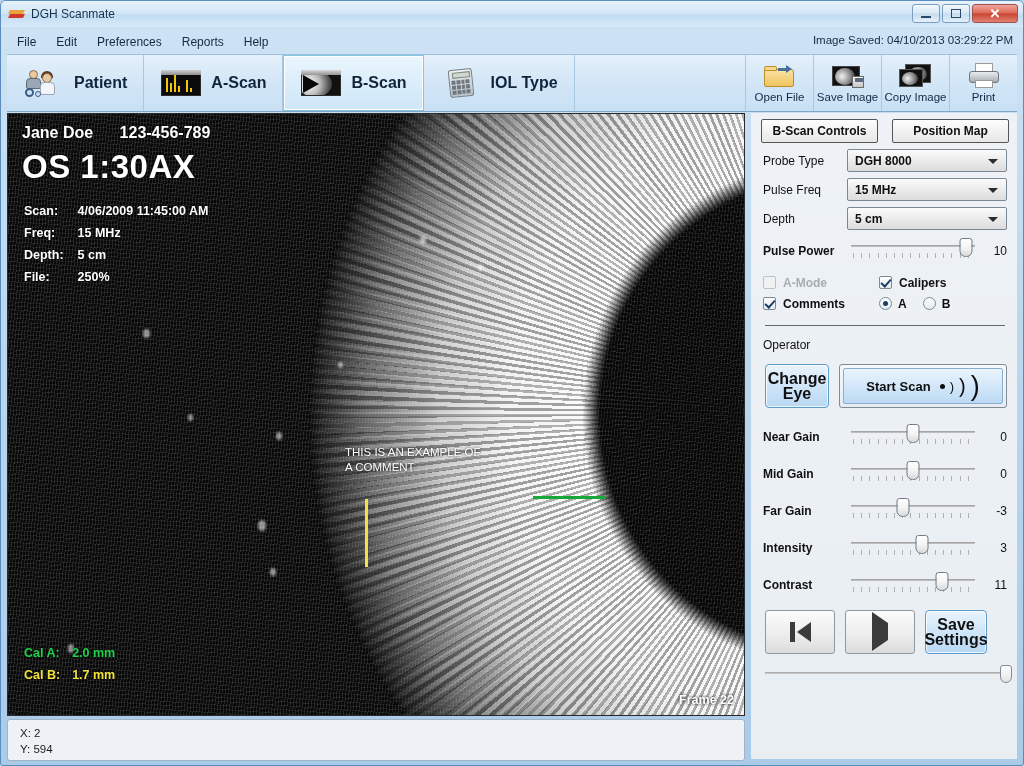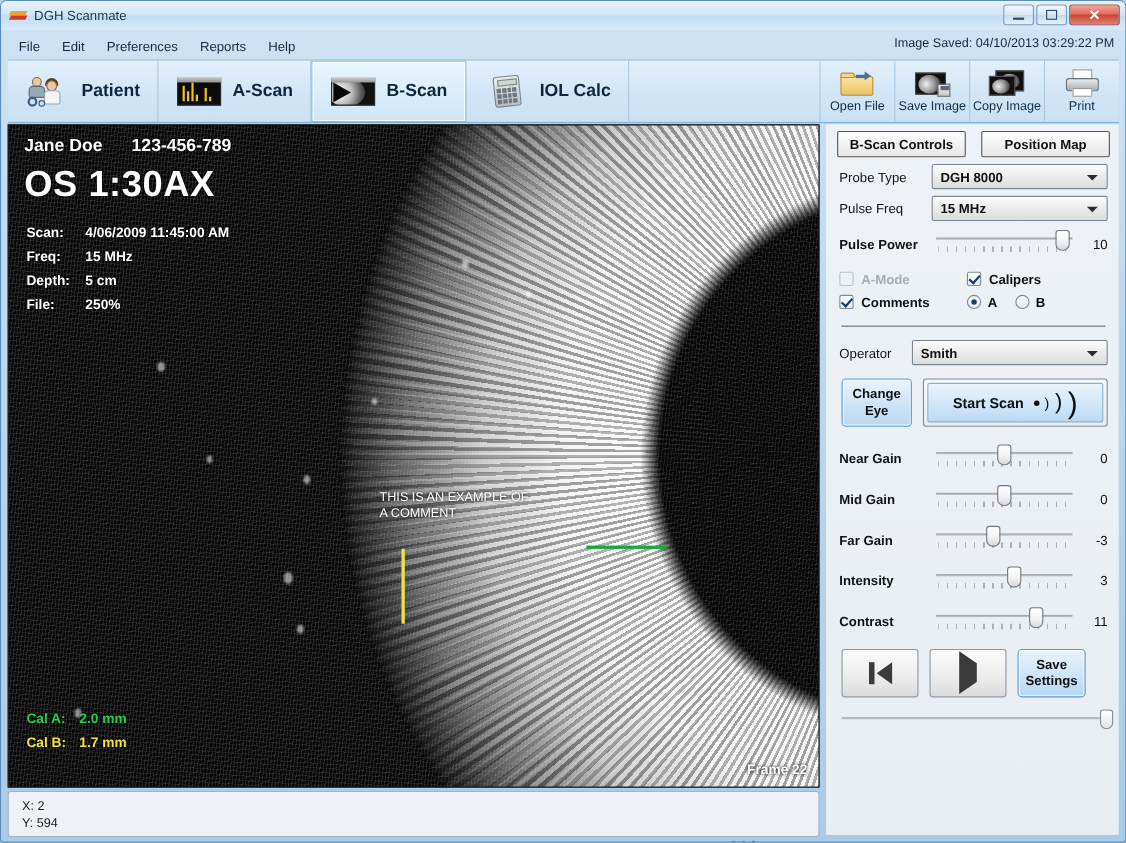--- a/index.html
+++ b/index.html
@@ -272,21 +272,21 @@
   .rdo.on:after {
     content:''; position:absolute; left:3px; top:3px; width:5px; height:5px;
     border-radius:50%; background:#1b3d63;
   }
   .hr { height: 1px; background: #5f6b76; margin: 11px 12px 0 14px; }
 
   .bluebtn {
     background: linear-gradient(180deg,#eaf4fd 0%,#cfe5f8 50%,#b9d8f3 100%);
     border: 1px solid #5d9bc9; border-radius: 4px;
     box-shadow: inset 0 0 0 1px rgba(255,255,255,0.75);
-    font-size: 12px; font-weight: bold; color: #101010;
+    font-size: 16px; font-weight: bold; color: #101010;
     display: flex; align-items: center; justify-content: center; text-align: center;
     cursor: default; line-height: 15px;
   }
   .greybtn {
     background: linear-gradient(180deg,#fbfbfb 0%,#efefef 50%,#dcdcdc 100%);
     border: 1px solid #8d98a2; border-radius: 3px;
     display: flex; align-items: center; justify-content: center; cursor: default;
   }
 
   #btnrow { display: flex; align-items: center; gap: 10px; padding: 12px 10px 0 14px; }
@@ -411,21 +411,21 @@
             <i></i>
             <i></i>
             <i></i>
             <i></i>
             <i></i>
             <i></i>
             <i></i>
             <i></i>
           </div>
       </div>
-      <div class="lbl">IOL Calc</div>
+      <div class="lbl">IOL Type</div>
     </div>
 
     <div class="rightgroup">
       <div class="tbtn">
         <div class="bicon ic-folder">
             <div class="back"></div>
             <div class="tab"></div>
             <div class="arw"></div>
           </div>
         <div class="lbl">Open File</div>
@@ -554,20 +554,27 @@
       </div>
 
       <div class="fieldrow">
         <div class="flabel">Pulse Freq</div>
         <div class="combo">
           <div class="cval">15 MHz</div>
           <div class="carr"></div>
         </div>
       </div>
 
+      <div class="fieldrow">
+        <div class="flabel">Depth</div>
+        <div class="combo">
+          <div class="cval">5 cm</div>
+          <div class="carr"></div>
+        </div>
+      </div>
 
       <div class="sliderow">
         <div class="slabel">Pulse Power</div>
         <div class="track">
           <div class="line"></div>
           <div class="ticks"></div>
           <div class="thumb" style="left: 93%;"></div>
         </div>
         <div class="sval">10</div>
       </div>
@@ -594,24 +601,20 @@
             <span class="rdo"></span>
             <span>B</span>
           </div>
         </div>
       </div>
 
       <div class="hr"></div>
 
       <div class="fieldrow" style="padding-top:12px">
         <div class="flabel" style="width:66px">Operator</div>
-        <div class="combo">
-          <div class="cval">Smith</div>
-          <div class="carr"></div>
-        </div>
       </div>
 
       <div id="btnrow">
         <div id="changeeye" class="bluebtn">
           <div>
             <div>Change</div>
             <div>Eye</div>
           </div>
         </div>
         <div id="startscan">

